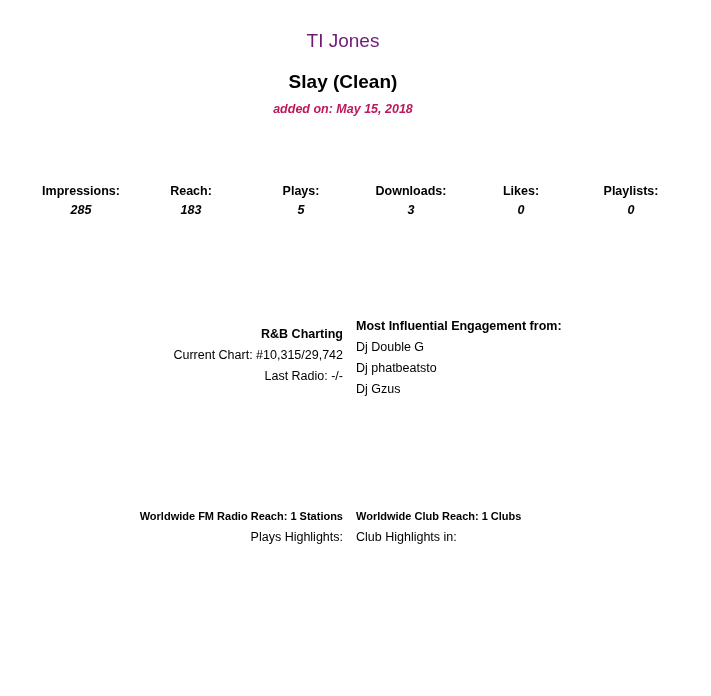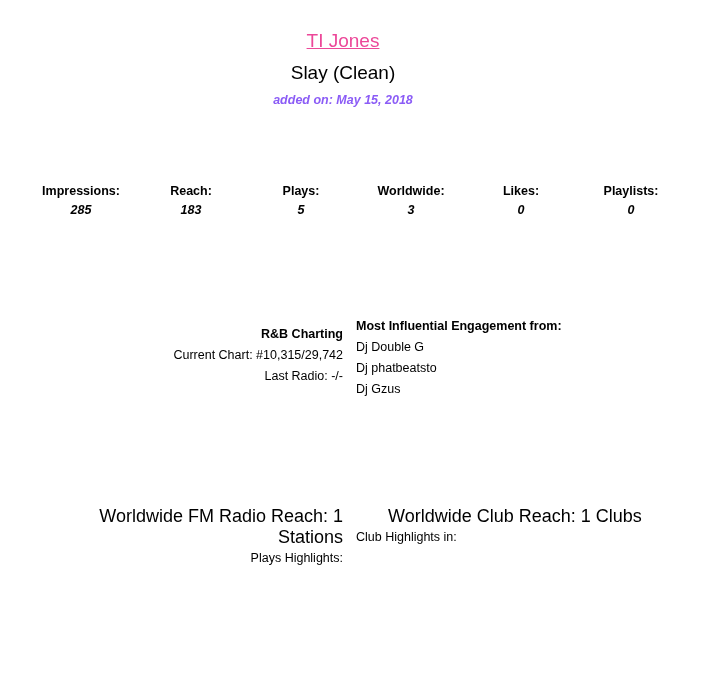--- a/index.html
+++ b/index.html
@@ -27,37 +27,36 @@
     position: absolute;
     top: 28px;
     left: 0;
     width: 686px;
     text-align: center;
   }
   .artist-name {
     font-size: 19px;
     font-weight: normal;
     line-height: 26px;
-    color: #ec4899;
-    text-decoration: underline;
+    color: #701a75;
   }
   .track-title {
     font-size: 19px;
-    font-weight: normal;
+    font-weight: bold;
     line-height: 30px;
-    margin-top: 4px;
+    margin-top: 13px;
     color: #000;
   }
   .added-on {
     font-size: 12.5px;
     font-style: italic;
     font-weight: bold;
     line-height: 18px;
     margin-top: 3px;
-    color: #8b5cf6;
+    color: #be185d;
   }
 
   
   .stats {
     position: absolute;
     top: 183px;
     left: 26px;
     width: 660px;
     display: flex;
     flex-direction: row;
@@ -131,24 +130,23 @@
     width: 343px;
     text-align: right;
   }
   .bot-right {
     position: absolute;
     left: 356px;
     width: 340px;
     text-align: left;
   }
   .bot-heading {
-    font-size: 18px;
-    font-weight: normal;
-    line-height: 21px;
-    margin-left: 32px;
+    font-size: 11px;
+    font-weight: bold;
+    line-height: 21px;
   }
   .bot-line {
     font-size: 12.5px;
     line-height: 21px;
   }
 </style>
 </head>
 <body>
 
 <div class="page">
@@ -166,21 +164,21 @@
     </div>
     <div class="stat">
       <div class="stat-label">Reach:</div>
       <div class="stat-value">183</div>
     </div>
     <div class="stat">
       <div class="stat-label">Plays:</div>
       <div class="stat-value">5</div>
     </div>
     <div class="stat">
-      <div class="stat-label">Worldwide:</div>
+      <div class="stat-label">Downloads:</div>
       <div class="stat-value">3</div>
     </div>
     <div class="stat">
       <div class="stat-label">Likes:</div>
       <div class="stat-value">0</div>
     </div>
     <div class="stat">
       <div class="stat-label">Playlists:</div>
       <div class="stat-value">0</div>
     </div>

